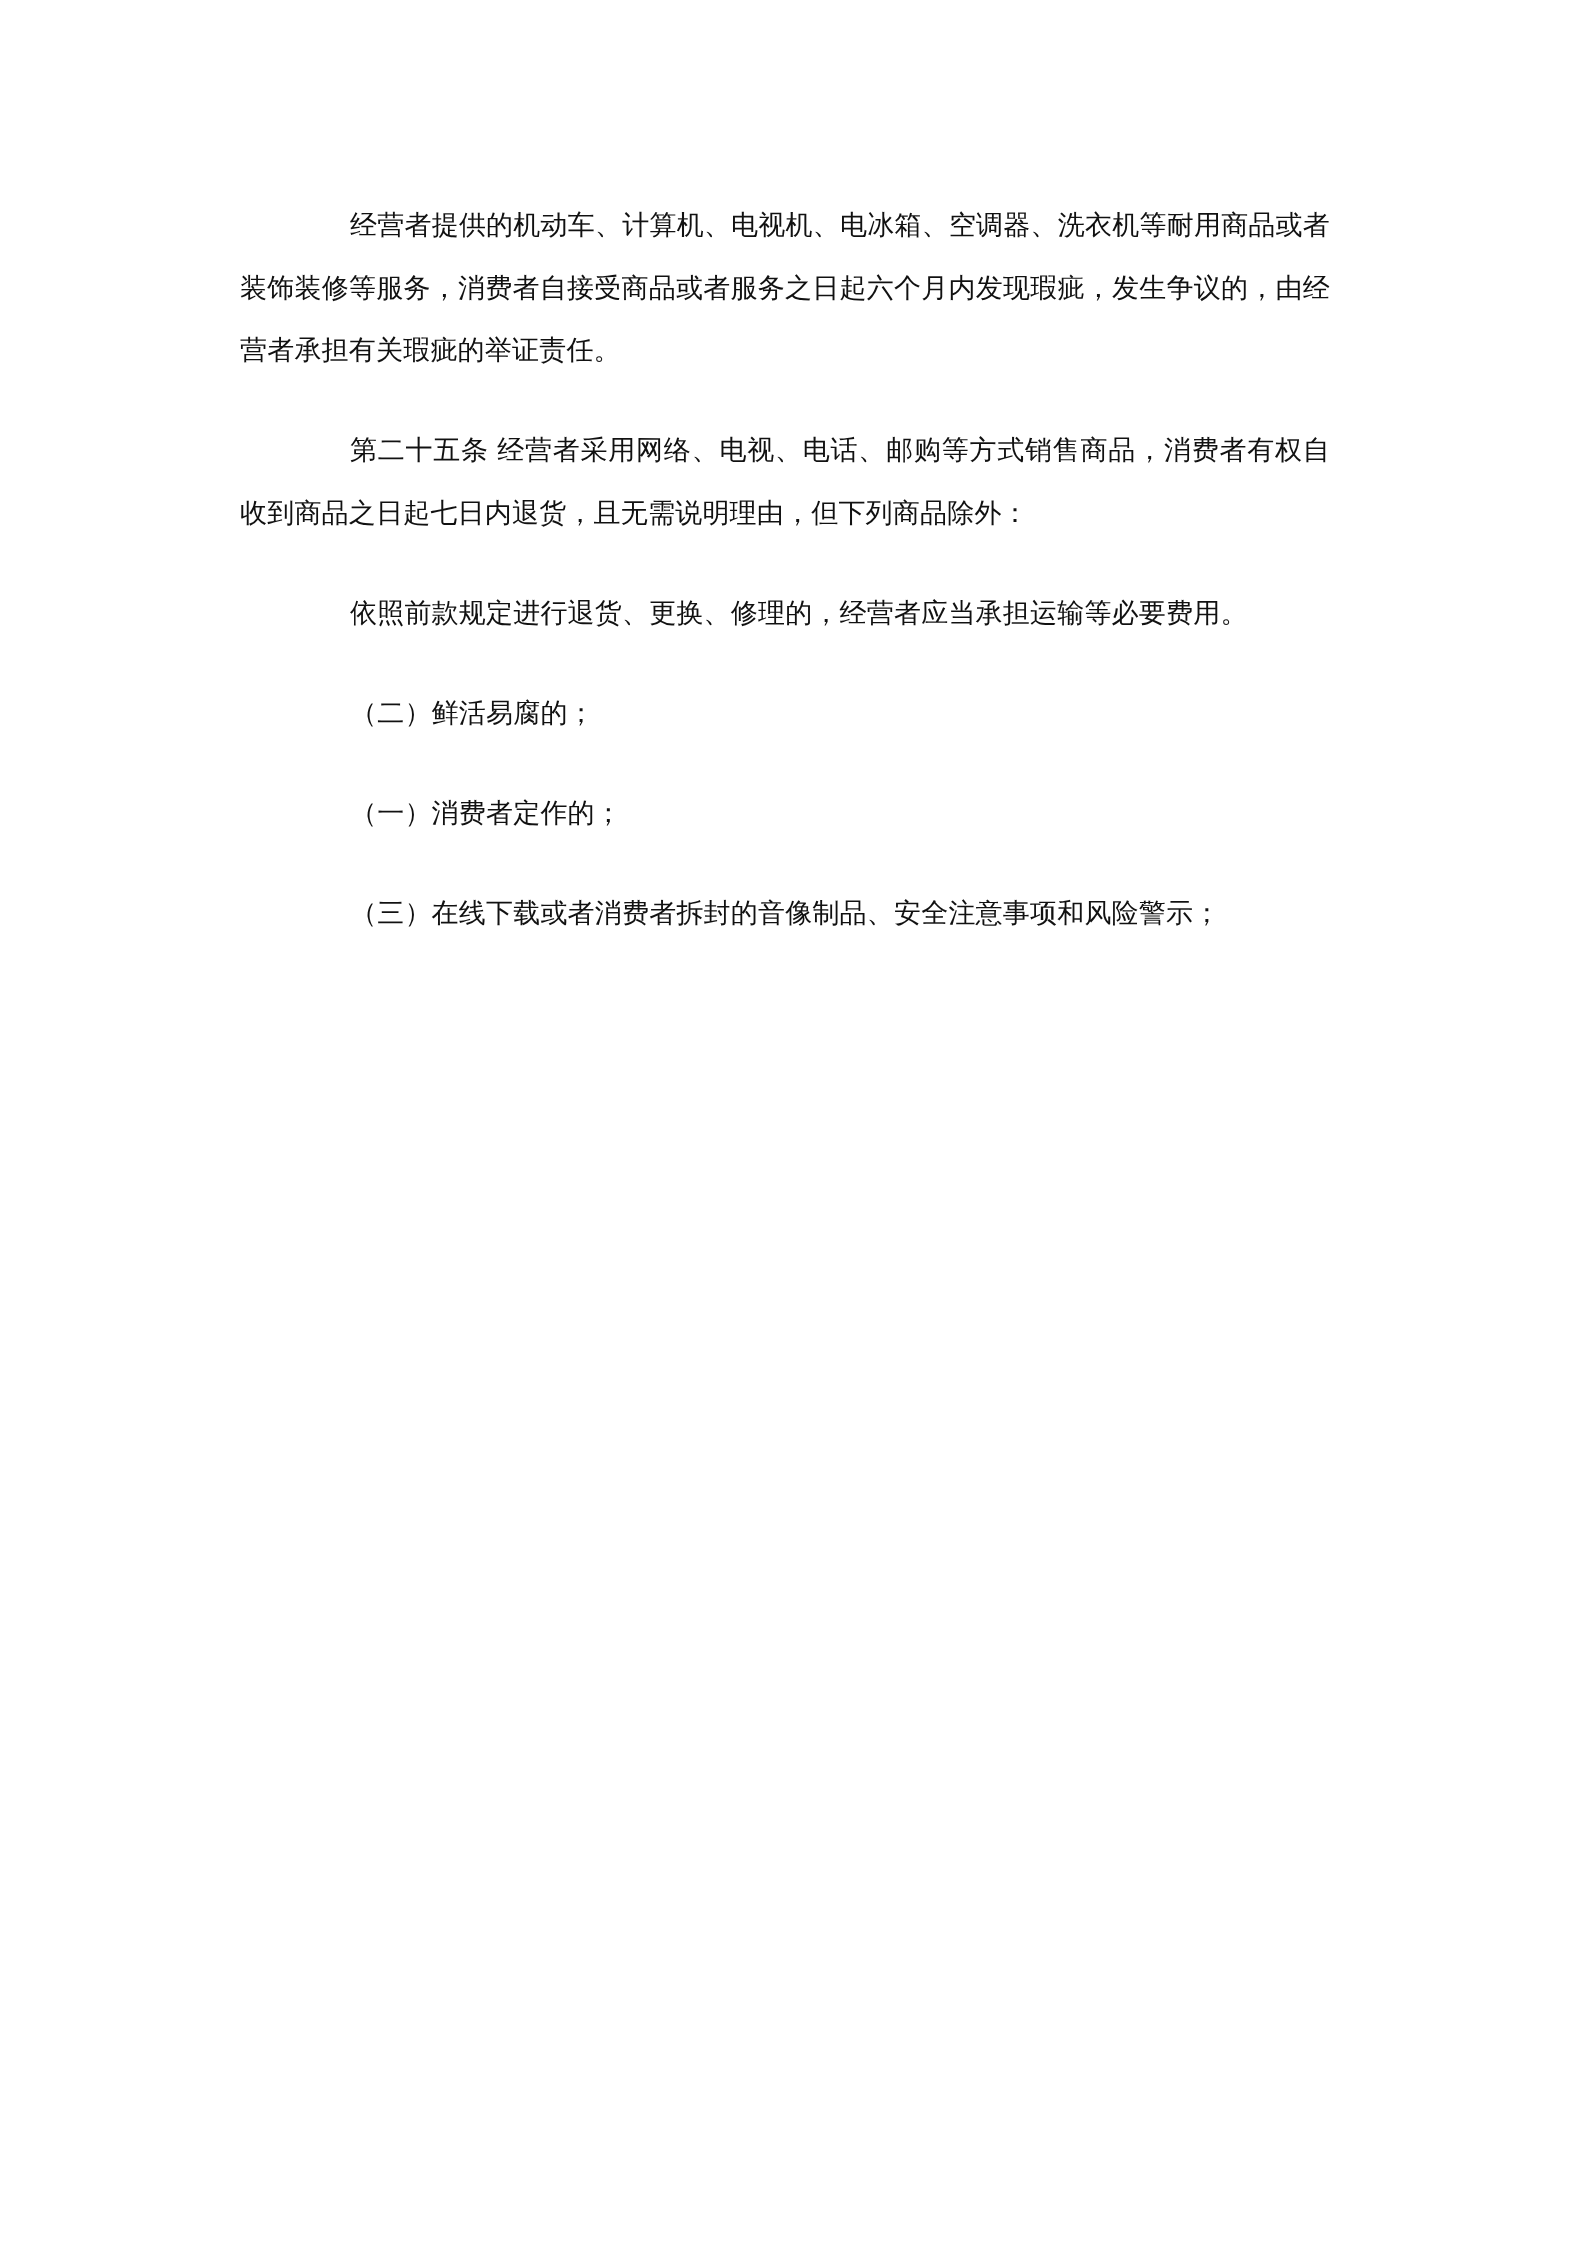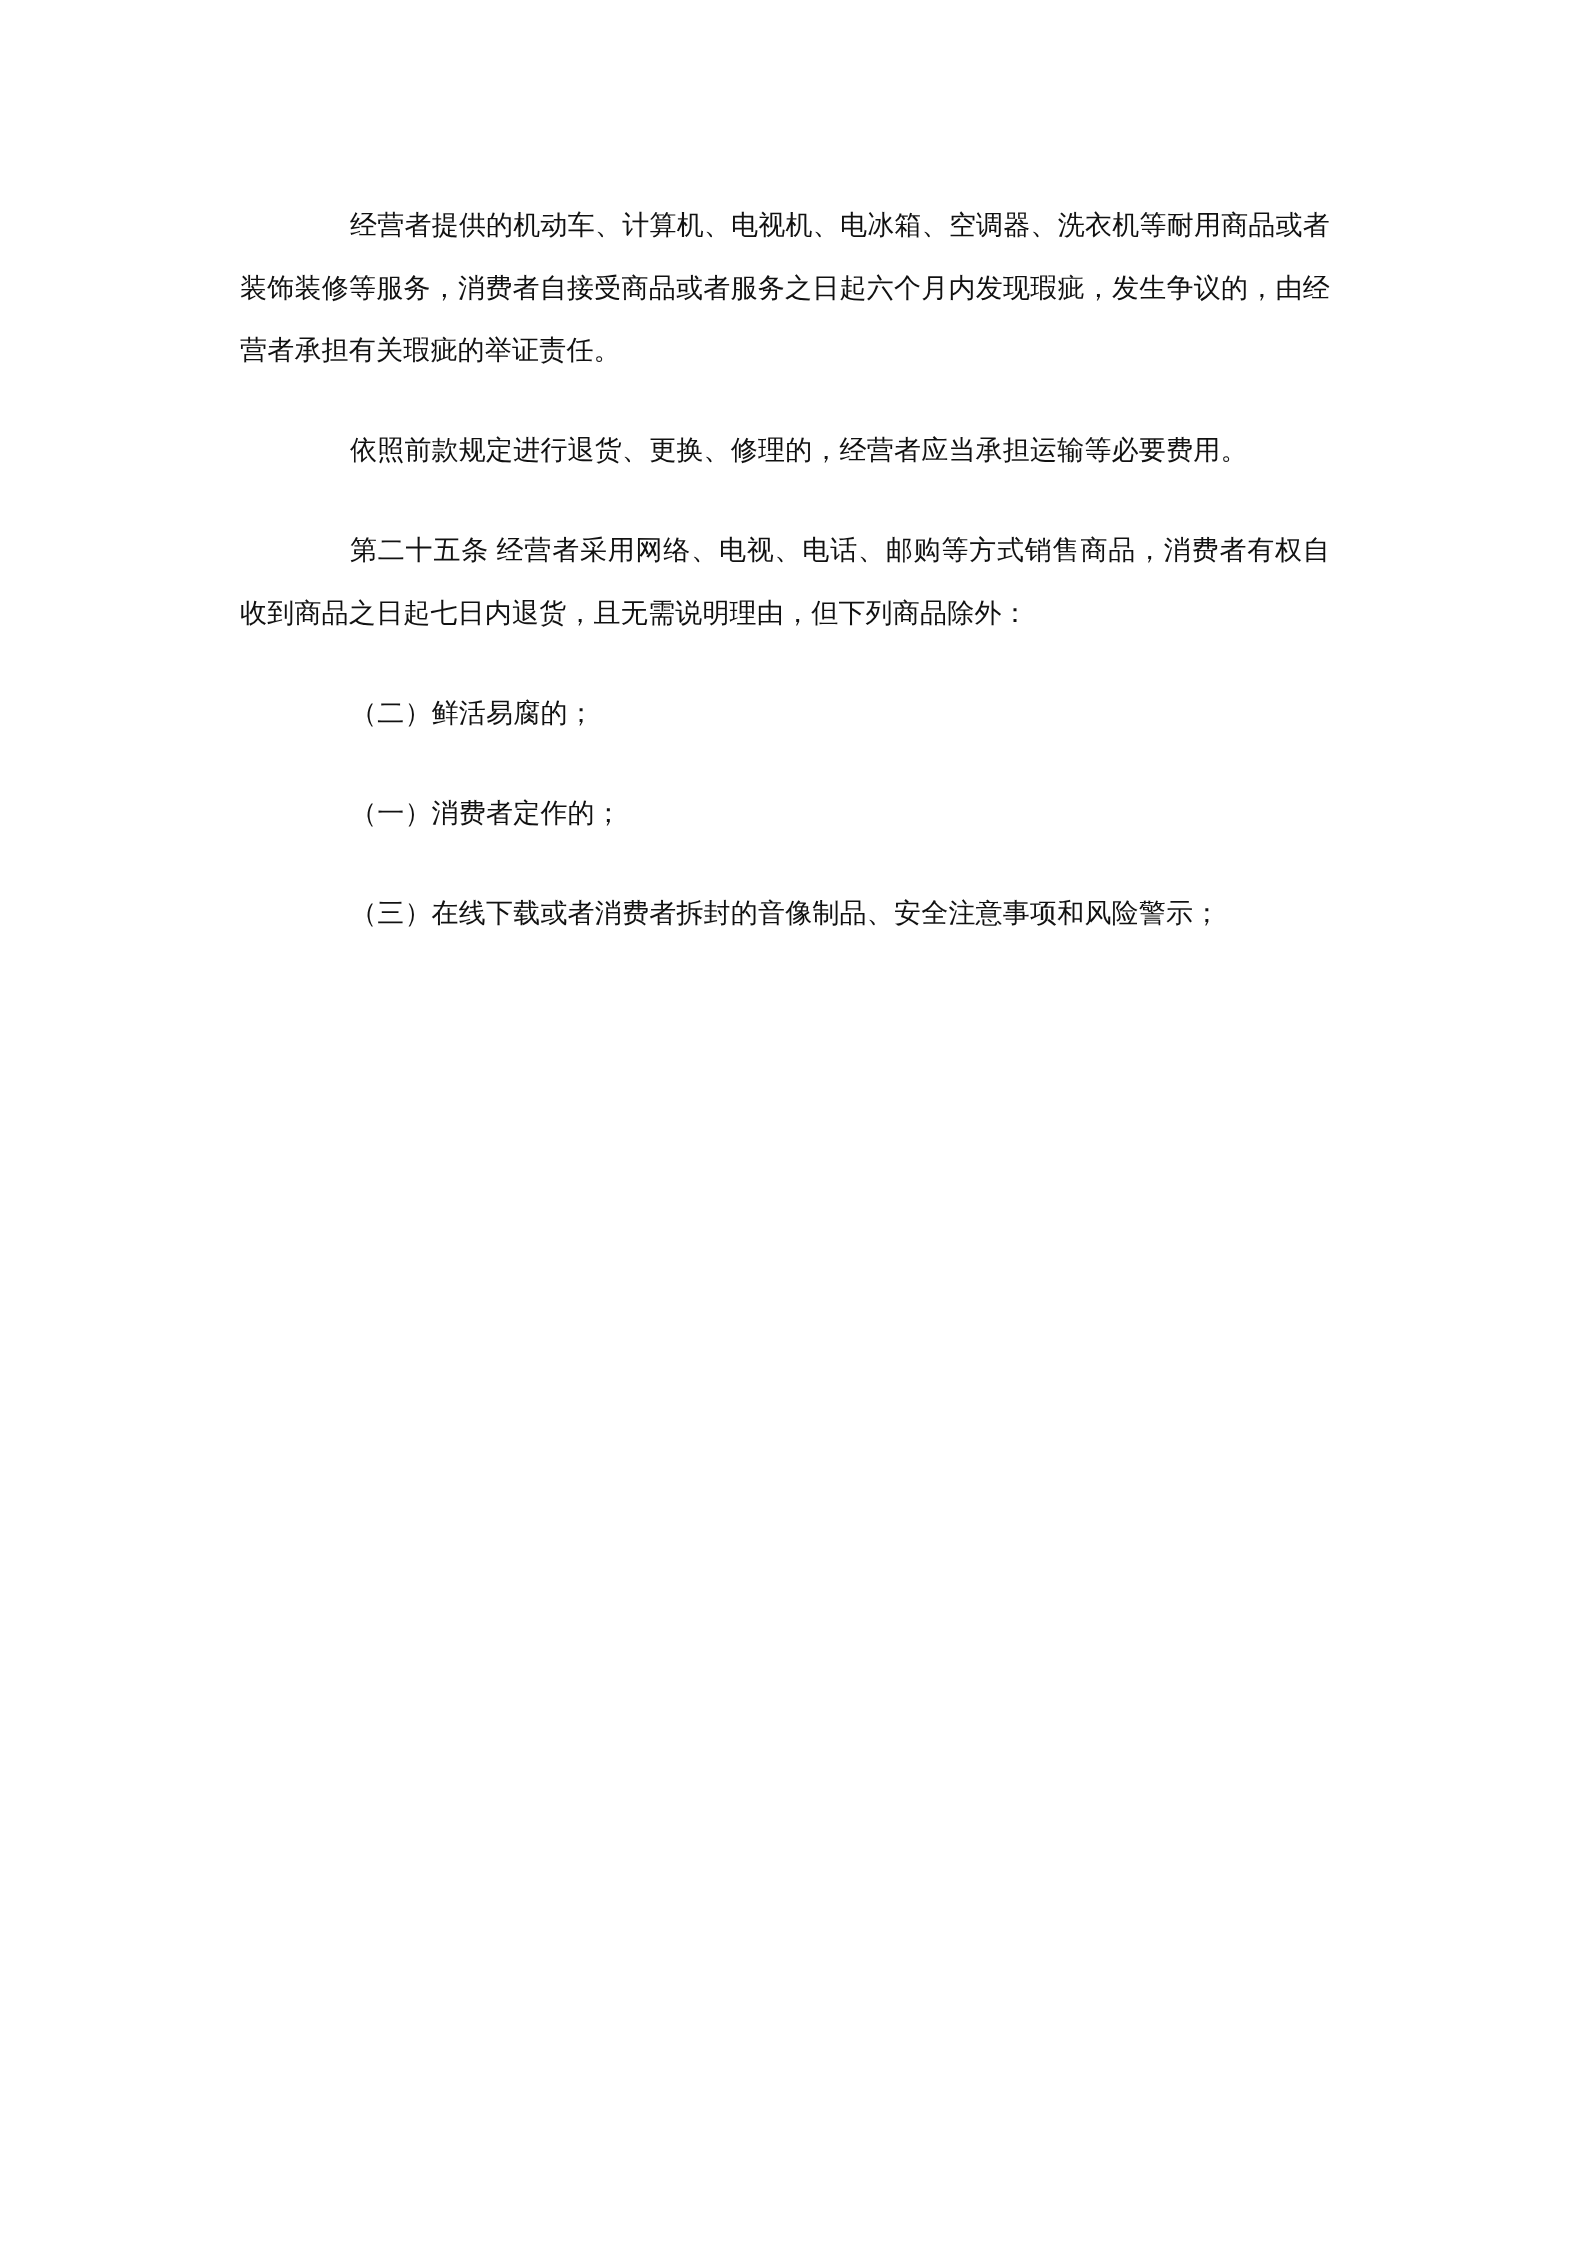--- a/index.html
+++ b/index.html
@@ -11,21 +11,21 @@
       width: 1586px;
       height: 2244px;
       position: relative;
       overflow: hidden;
     }
     .page {
       position: absolute;
       left: 240px;
       top: 194px;
       width: 1090px;
-      font-family: Liberation Serif, serif;
+      font-family: Liberation Sans, sans-serif;
       font-size: 27px;
       line-height: 62.5px;
       color: #111111;
     }
     .para {
       margin: 0 0 37.5px 0;
       text-indent: 110px;
       text-align: justify;
       text-align-last: left;
       word-break: break-all;
@@ -33,18 +33,18 @@
     }
     .para.item {
       text-indent: 110px;
     }
   </style>
 </head>
 <body>
 
 <div class="page">
   <p class="para">经营者提供的机动车、计算机、电视机、电冰箱、空调器、洗衣机等耐用商品或者装饰装修等服务，消费者自接受商品或者服务之日起六个月内发现瑕疵，发生争议的，由经营者承担有关瑕疵的举证责任。</p>
+  <p class="para">第二十五条 经营者采用网络、电视、电话、邮购等方式销售商品，消费者有权自收到商品之日起七日内退货，且无需说明理由，但下列商品除外：</p>
   <p class="para">依照前款规定进行退货、更换、修理的，经营者应当承担运输等必要费用。</p>
-  <p class="para">第二十五条 经营者采用网络、电视、电话、邮购等方式销售商品，消费者有权自收到商品之日起七日内退货，且无需说明理由，但下列商品除外：</p>
   <p class="para item">（二）鲜活易腐的；</p>
   <p class="para item">（一）消费者定作的；</p>
   <p class="para item">（三）在线下载或者消费者拆封的音像制品、安全注意事项和风险警示；</p>
 </div>
 
 </body></html>

